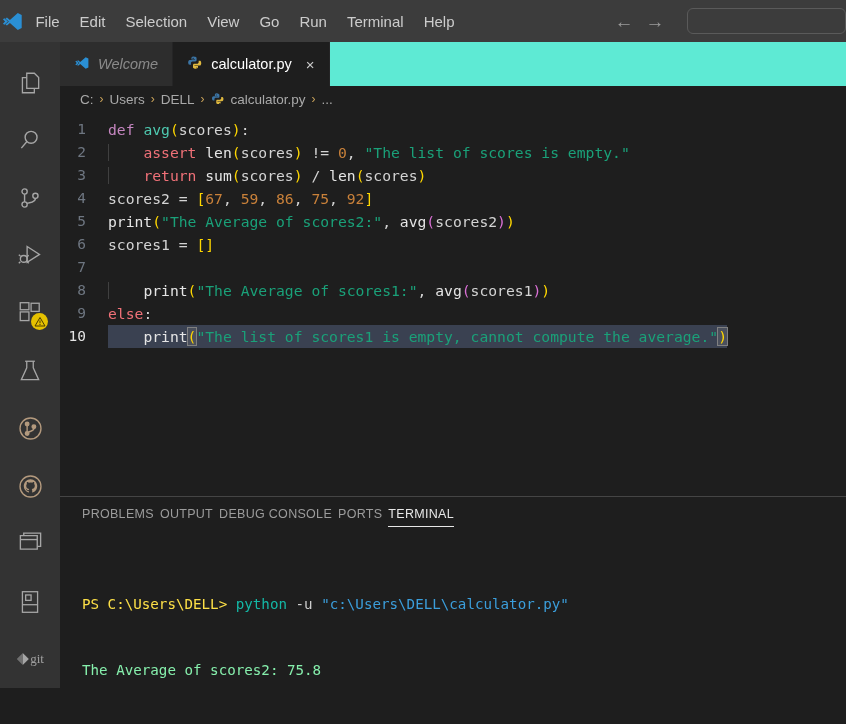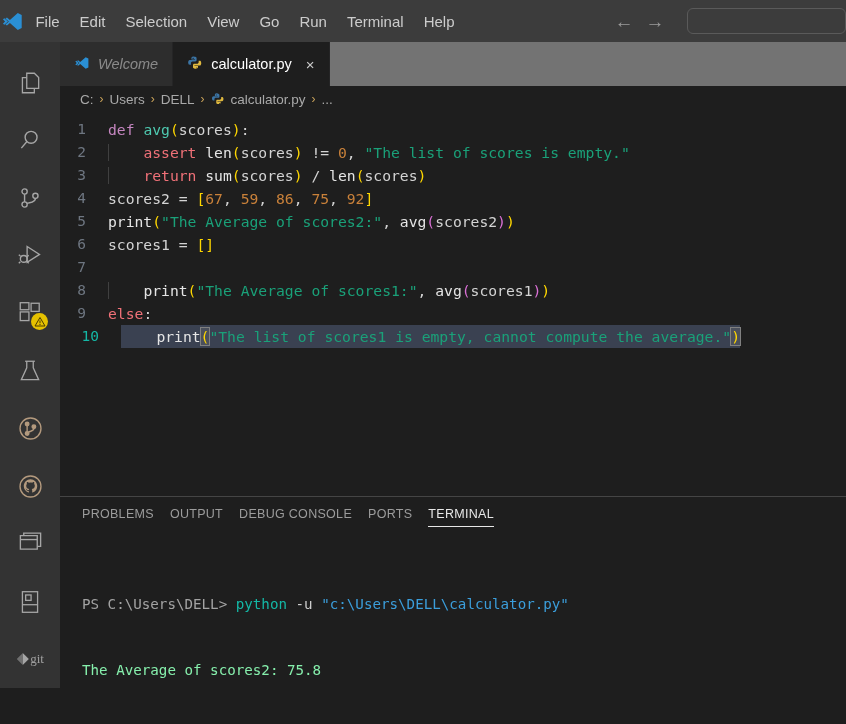--- a/index.html
+++ b/index.html
@@ -45,21 +45,21 @@
   .badge-warn {
     position: absolute; right: 12px; bottom: 12px;
     width: 17px; height: 17px; border-radius: 50%;
     background: #e5c100; display: flex; align-items: center; justify-content: center;
   }
   .git-label { color: #a0a0a0; font-size: 13px; font-family: "Liberation Serif", serif; }
 
   
   .editorcol { flex: 1 1 auto; display: flex; flex-direction: column; min-width: 0; background: #1e1e1e; }
 
-  .tabbar { height: 44px; background: #737373; display: flex; align-items: stretch; flex: 0 0 44px; }
+  .tabbar { height: 44px; background: #5eead4; display: flex; align-items: stretch; flex: 0 0 44px; }
   .tab {
     display: flex; align-items: center; gap: 8px; padding: 0 14px;
     font-size: 14.5px; color: #8a8a8a; background: #2d2d2d; cursor: pointer;
     border-right: 1px solid #252526; position: relative;
   }
   .tab.preview .tab-label { font-style: italic; }
   .tab.active { background: #1e1e1e; color: #ffffff; }
   .tab.active::before {
     content: ""; position: absolute; left: 0; right: 0; top: 0; height: 1px; background: #1e1e1e;
   }
@@ -73,21 +73,21 @@
   .bc-sep { color: #c8a25a; font-size: 12px; }
   .bc-item { cursor: pointer; }
 
   
   .codearea {
     flex: 1 1 auto; background: #1e1e1e; position: relative; overflow: hidden;
     font-family: "DejaVu Sans Mono", monospace; font-size: 14.7px; line-height: 23px;
     padding-top: 6px;
   }
   .codeline { display: flex; height: 23px; align-items: center; white-space: pre; }
-  .codeline.active .lnum { color: #14b8a6; margin-left: 13px; }
+  .codeline.active .lnum { color: #e5e5e5; }
   .lnum {
     width: 48px; flex: 0 0 48px; text-align: right; color: #6e7681; padding-right: 22px;
     font-family: "DejaVu Sans Mono", monospace; font-size: 14.5px;
   }
   .codetext { position: relative; }
   .sel { background: #3a4151; }
   .cursor-box { outline: 1px solid #808080; background: rgba(128,128,128,0.25); }
   .indent-guide {
     position: absolute; width: 1px; background: #404040; left: 0; top: 0; bottom: 0;
   }
@@ -102,36 +102,36 @@
   .t-p1      { color: #ffd700; }
   .t-p2      { color: #da70d6; }
   .t-num2    { color: #c9813a; }
   .t-pink    { color: #f07178; }
 
   
   .panel {
     flex: 0 0 192px; height: 192px; background: #1e1e1e; border-top: 1px solid #454545;
     display: flex; flex-direction: column;
   }
-  .paneltabs { height: 36px; display: flex; align-items: center; gap: 16px; padding-left: 22px; flex: 0 0 36px; }
+  .paneltabs { height: 36px; display: flex; align-items: center; gap: 6px; padding-left: 22px; flex: 0 0 36px; }
   .ptab {
     font-size: 12.5px; color: #9c9c9c; letter-spacing: 0.3px; cursor: pointer;
     height: 36px; display: flex; align-items: center; position: relative; padding-bottom: 2px;
   }
   .ptab.active { color: #e7e7e7; }
   .ptab.active::after {
     content: ""; position: absolute; left: 0; right: 0; bottom: 6px; height: 1px; background: #e7e7e7;
   }
   .terminal {
     flex: 1 1 auto; padding: 16px 0 0 22px;
     font-family: "DejaVu Sans Mono", monospace; font-size: 14.2px; line-height: 22px;
     color: #cccccc; white-space: pre;
   }
   .term-line { white-space: pre; }
-  .tc-prompt { color: #a3a3a3; }
+  .tc-prompt { color: #fde047; }
   .tc-cmd    { color: #14b8a6; }
   .tc-flag   { color: #cccccc; }
   .tc-path   { color: #3b9edb; }
   .tc-out    { color: #86efac; }
 </style>
 </head>
 <body>
 
 <div id="app">
 

